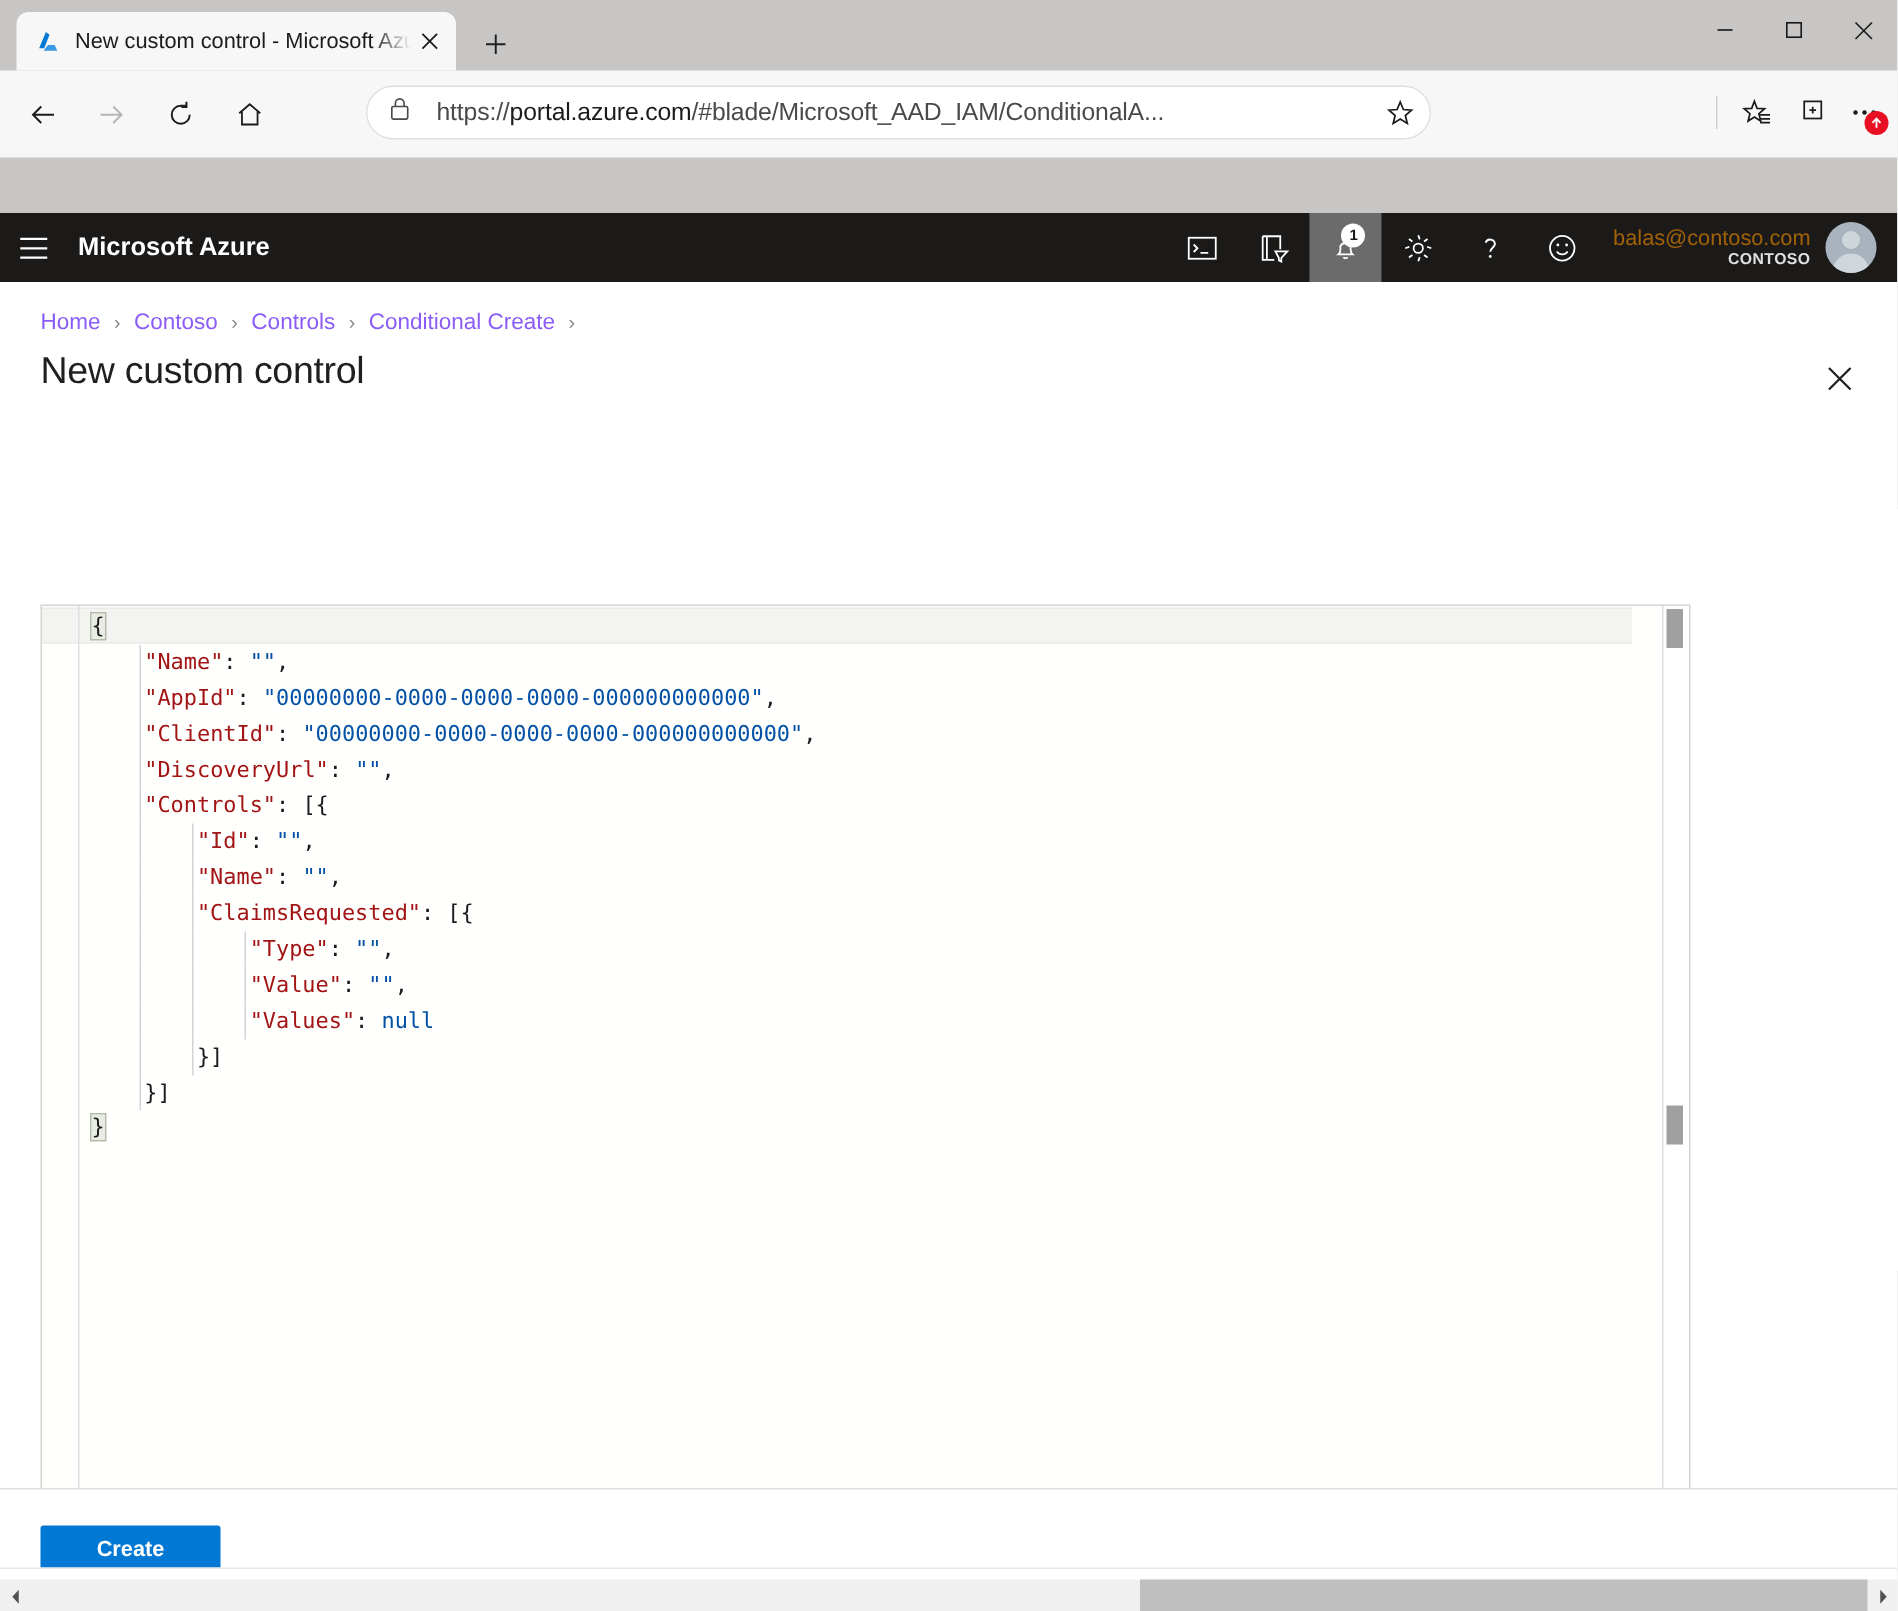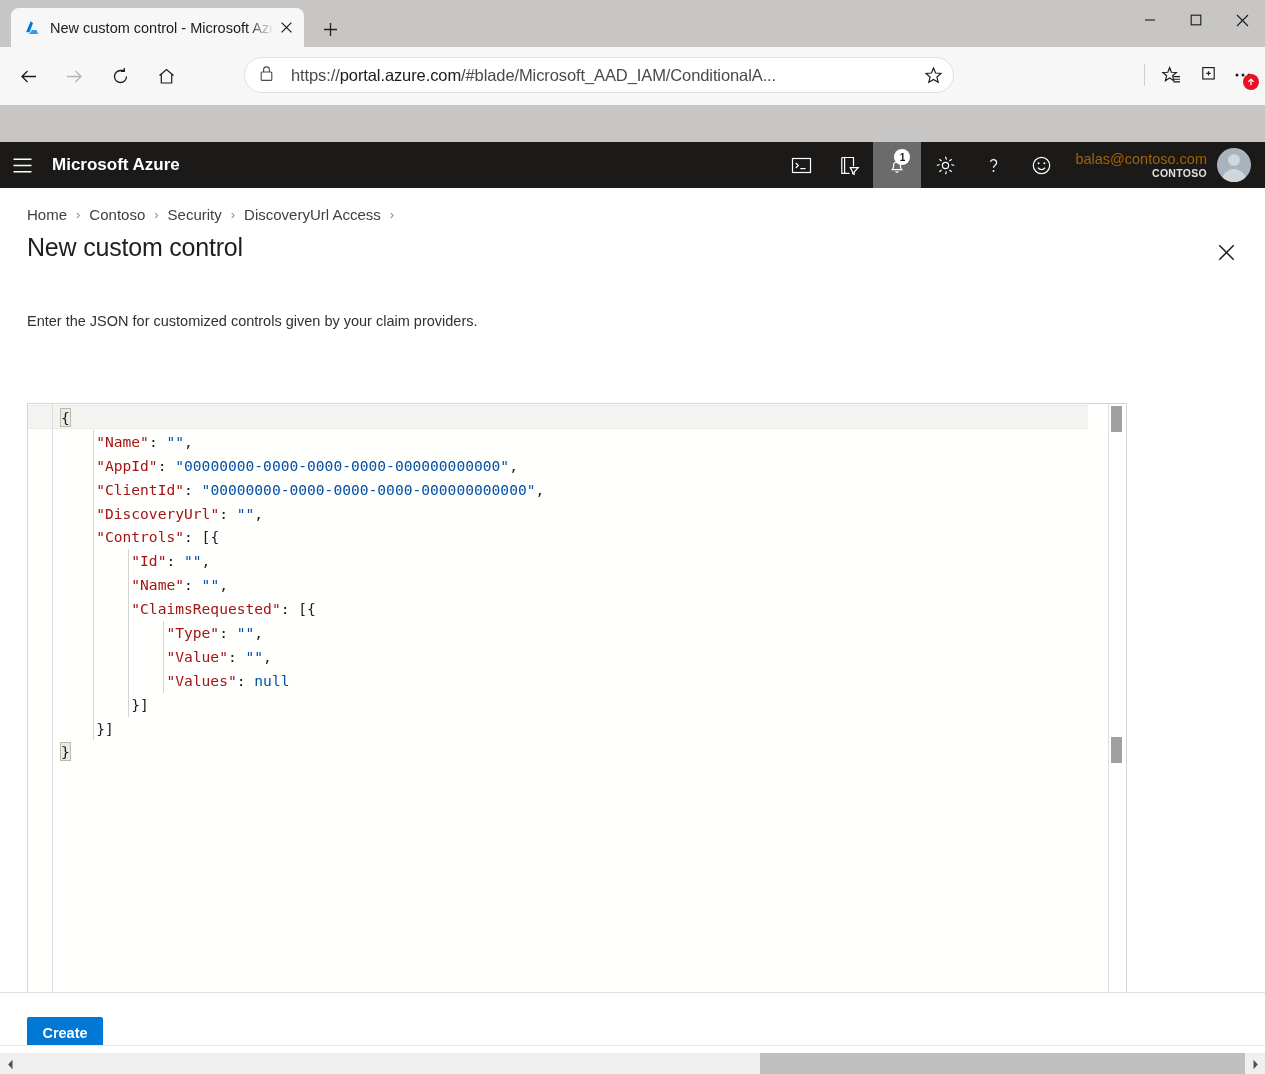--- a/index.html
+++ b/index.html
@@ -202,21 +202,21 @@
     border-radius: 12px 12px 0 0; background: #cfd6dc;
   }
 
   
   #blade { position: relative; padding: 0; }
   #breadcrumb {
     padding: 18px 0 0 27px;
     font-size: 15px; color: #0078d4;
     display: flex; align-items: center; flex-wrap: nowrap;
   }
-  #breadcrumb .crumb { color: #404040; white-space: nowrap; }
+  #breadcrumb .crumb { color: #8b5cf6; white-space: nowrap; }
   #breadcrumb .sep {
     color: #8a8886; margin: 0 9px; font-size: 13px;
   }
   #title-row {
     display: flex; align-items: flex-start;
     padding: 10px 0 0 27px;
   }
   #page-title {
     font-size: 25px; font-weight: normal; color: #201f1e;
     letter-spacing: -0.2px; flex: 1 1 auto;
@@ -293,21 +293,21 @@
 
   
   #footer {
     position: absolute; left: 0; bottom: 0;
     width: 1265px; height: 90px;
     background: #ffffff;
     border-top: 1px solid #e1dfdd;
   }
   #create-btn {
     position: absolute; left: 27px; top: 24px;
-    width: 76px; height: 32px;
+    width: 120px; height: 32px;
     background: #0078d4; color: #ffffff;
     border: 0; border-radius: 2px;
     font-size: 14.5px; font-weight: bold;
     font-family: "Liberation Sans", sans-serif;
     cursor: pointer;
   }
 
   
   #hscroll {
     position: absolute; left: 0; bottom: 0;
@@ -509,36 +509,35 @@
       </div>
     </div>
 
     <div id="blade">
 
       <div id="breadcrumb">
         <span class="crumb">Home</span>
         <span class="sep">›</span>
         <span class="crumb">Contoso</span>
         <span class="sep">›</span>
-        <span class="crumb">Security</span>
+        <span class="crumb">Controls</span>
         <span class="sep">›</span>
-        <span class="crumb">DiscoveryUrl Access</span>
+        <span class="crumb">Conditional Create</span>
         <span class="sep">›</span>
       </div>
 
       <div id="title-row">
         <div id="page-title">New custom control</div>
         <div id="blade-close">
           <svg width="17" height="17" viewBox="0 0 17 17">
               <path d="M1.3 1.3 L15.7 15.7 M15.7 1.3 L1.3 15.7" stroke="currentColor" stroke-width="1.5" fill="none"></path>
             </svg>
         </div>
       </div>
 
-      <div id="instructions">Enter the JSON for customized controls given by your claim providers.</div>
 
       <div id="editor-wrap">
         <div id="editor-main">
           <div id="active-line"></div>
           <div id="gutter-line"></div>
           <pre id="code"><div class="ln"><span class="p br-match">{</span></div><div class="ln"><span class="guide" style="left:65px"></span>    <span class="k">"Name"</span><span class="p">: </span><span class="s">""</span><span class="p">,</span></div><div class="ln"><span class="guide" style="left:65px"></span>    <span class="k">"AppId"</span><span class="p">: </span><span class="s">"00000000-0000-0000-0000-000000000000"</span><span class="p">,</span></div><div class="ln"><span class="guide" style="left:65px"></span>    <span class="k">"ClientId"</span><span class="p">: </span><span class="s">"00000000-0000-0000-0000-000000000000"</span><span class="p">,</span></div><div class="ln"><span class="guide" style="left:65px"></span>    <span class="k">"DiscoveryUrl"</span><span class="p">: </span><span class="s">""</span><span class="p">,</span></div><div class="ln"><span class="guide" style="left:65px"></span>    <span class="k">"Controls"</span><span class="p">: [{</span></div><div class="ln"><span class="guide" style="left:65px"></span><span class="guide" style="left:100px"></span>        <span class="k">"Id"</span><span class="p">: </span><span class="s">""</span><span class="p">,</span></div><div class="ln"><span class="guide" style="left:65px"></span><span class="guide" style="left:100px"></span>        <span class="k">"Name"</span><span class="p">: </span><span class="s">""</span><span class="p">,</span></div><div class="ln"><span class="guide" style="left:65px"></span><span class="guide" style="left:100px"></span>        <span class="k">"ClaimsRequested"</span><span class="p">: [{</span></div><div class="ln"><span class="guide" style="left:65px"></span><span class="guide" style="left:100px"></span><span class="guide" style="left:135px"></span>            <span class="k">"Type"</span><span class="p">: </span><span class="s">""</span><span class="p">,</span></div><div class="ln"><span class="guide" style="left:65px"></span><span class="guide" style="left:100px"></span><span class="guide" style="left:135px"></span>            <span class="k">"Value"</span><span class="p">: </span><span class="s">""</span><span class="p">,</span></div><div class="ln"><span class="guide" style="left:65px"></span><span class="guide" style="left:100px"></span><span class="guide" style="left:135px"></span>            <span class="k">"Values"</span><span class="p">: </span><span class="n">null</span></div><div class="ln"><span class="guide" style="left:65px"></span><span class="guide" style="left:100px"></span>        <span class="p">}]</span></div><div class="ln"><span class="guide" style="left:65px"></span>    <span class="p">}]</span></div><div class="ln"><span class="p br-match">}</span></div></pre>
         </div>
         <div id="overview">
           <div class="ov-mark" style="top:2px;height:26px;"></div>
           <div class="ov-mark" style="top:333px;height:26px;"></div>

